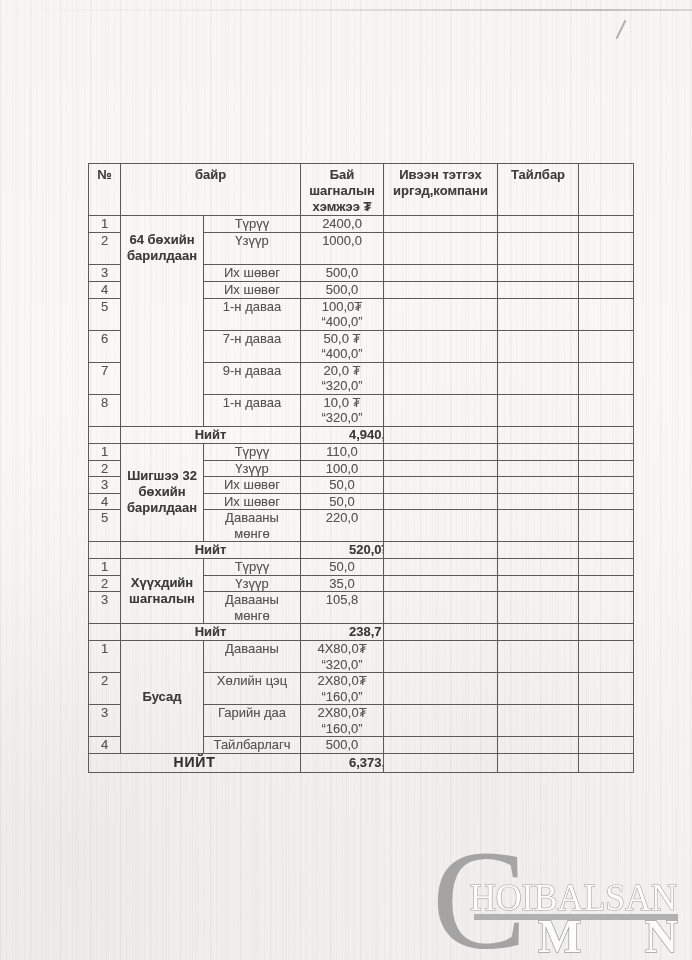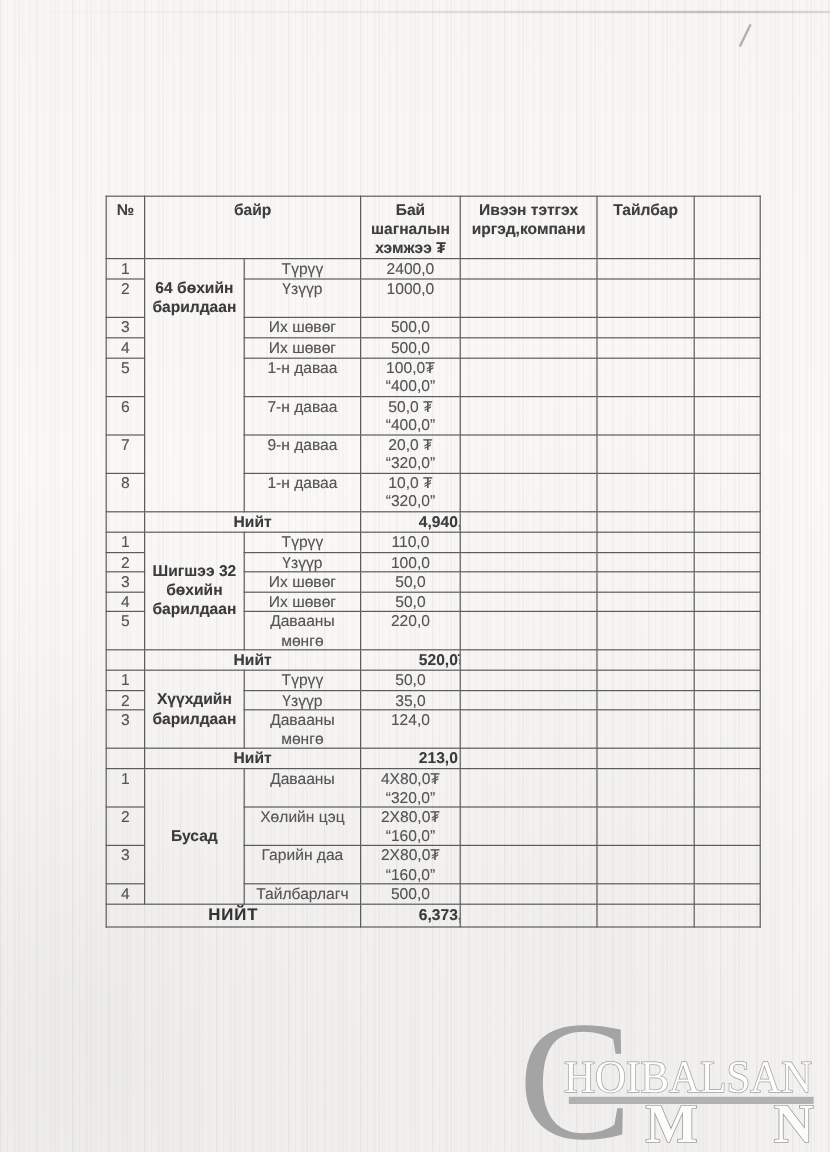--- a/index.html
+++ b/index.html
@@ -211,50 +211,50 @@
         <tr style="height: 17px;">
           <td class="num"></td>
           <td class="total-label" colspan="2">Нийт</td>
           <td class="total-value">520,0₮</td>
           <td class="empty"></td>
           <td class="empty"></td>
           <td class="empty"></td>
         </tr>
         <tr style="height: 16px;">
           <td class="num">1</td>
-          <td class="group" rowspan="3">Хүүхдийн барилдаан</td>
+          <td class="group" rowspan="3">Хүүхдийн шагналын</td>
           <td class="place">Түрүү</td>
           <td class="prize">50,0</td>
           <td class="empty"></td>
           <td class="empty"></td>
           <td class="empty"></td>
         </tr>
         <tr style="height: 16px;">
           <td class="num">2</td>
           <td class="place">Үзүүр</td>
           <td class="prize">35,0</td>
           <td class="empty"></td>
           <td class="empty"></td>
           <td class="empty"></td>
         </tr>
         <tr style="height: 32px;">
           <td class="num">3</td>
           <td class="place">
             <div>Давааны</div>
             <div>мөнгө</div>
           </td>
-          <td class="prize">124,0</td>
+          <td class="prize">105,8</td>
           <td class="empty"></td>
           <td class="empty"></td>
           <td class="empty"></td>
         </tr>
         <tr style="height: 17px;">
           <td class="num"></td>
           <td class="total-label" colspan="2">Нийт</td>
-          <td class="total-value">213,0</td>
+          <td class="total-value">238,7</td>
           <td class="empty"></td>
           <td class="empty"></td>
           <td class="empty"></td>
         </tr>
         <tr style="height: 32px;">
           <td class="num">1</td>
           <td class="group" rowspan="4">Бусад</td>
           <td class="place">Давааны</td>
           <td class="prize">
             <div>4Х80,0₮</div>

